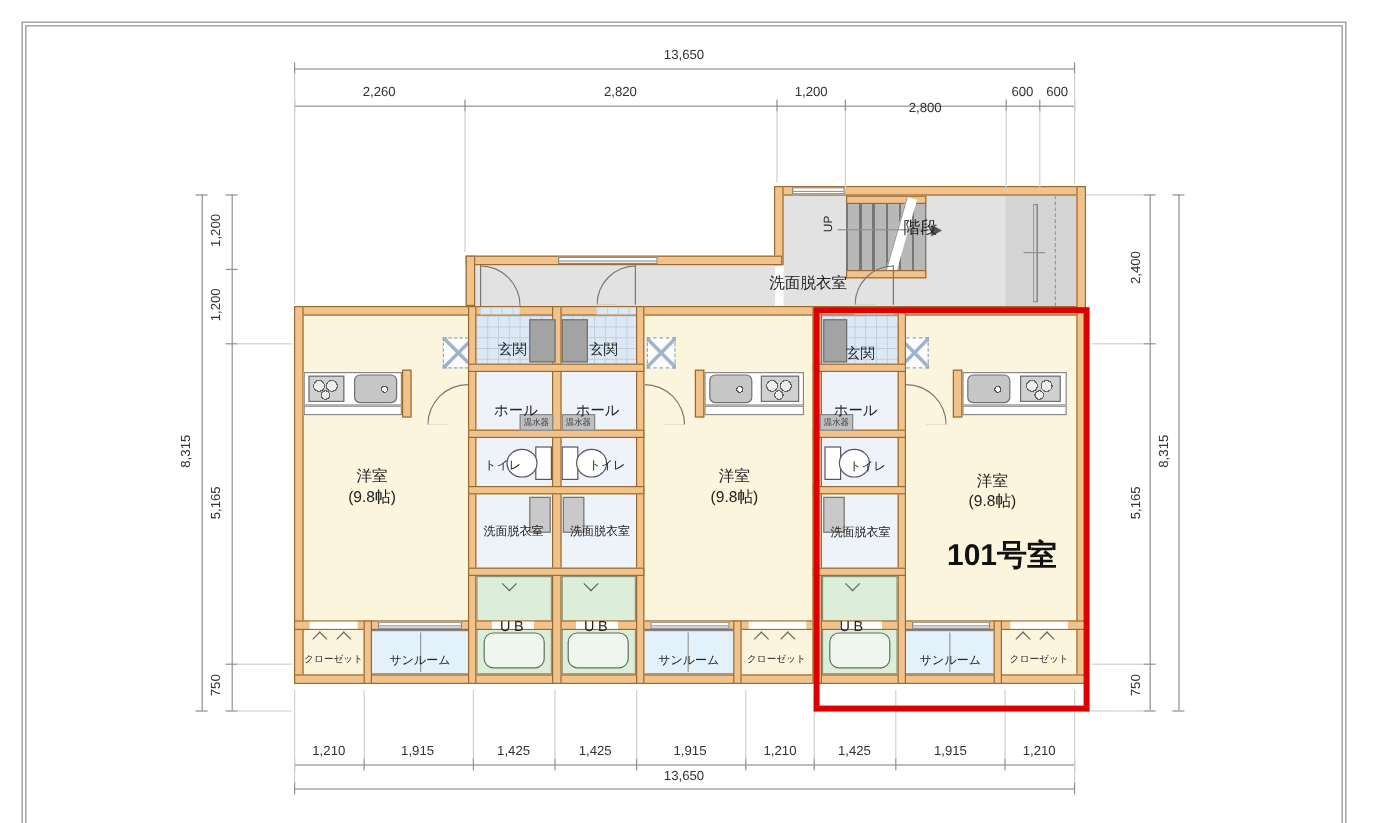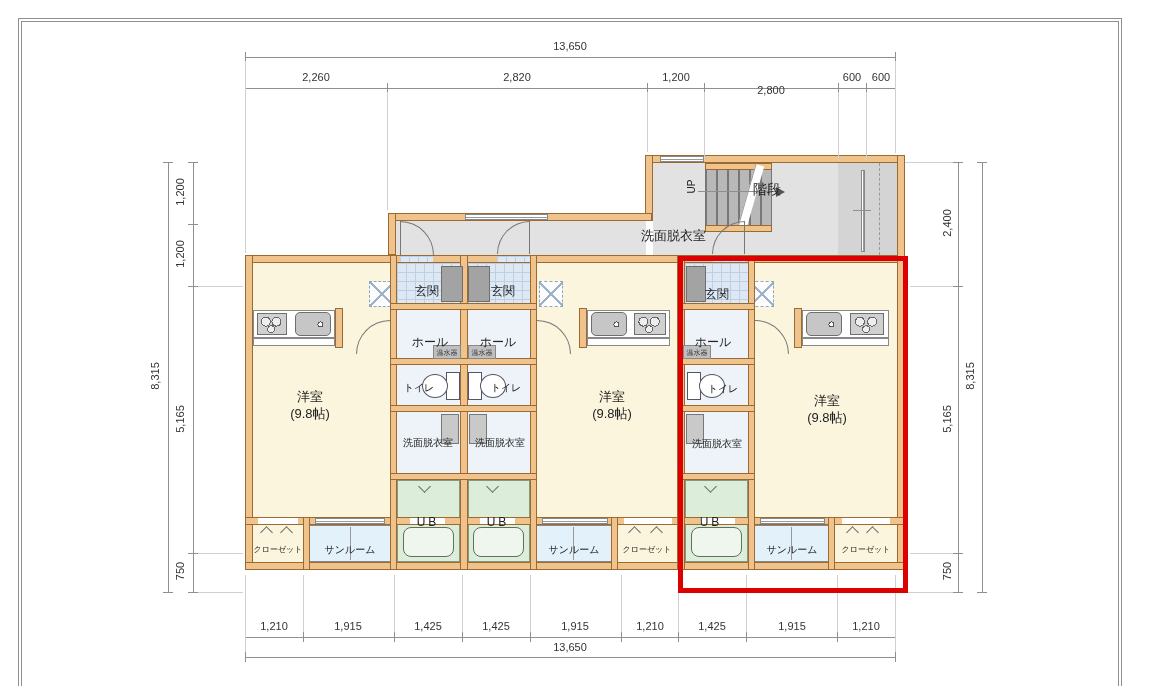--- a/index.html
+++ b/index.html
@@ -246,20 +246,21 @@
   <span class="a rl" style="left:681px;top:515px;width:60px;font-size:12px;letter-spacing:3px">UB</span>
 
   <span class="a rl" style="left:310px;top:543px;width:80px;font-size:10px">サンルーム</span>
   <span class="a rl" style="left:534px;top:543px;width:80px;font-size:10px">サンルーム</span>
   <span class="a rl" style="left:752px;top:543px;width:80px;font-size:10px">サンルーム</span>
 
   <span class="a rl" style="left:250px;top:544px;width:56px;font-size:8px">クローゼット</span>
   <span class="a rl" style="left:619px;top:544px;width:56px;font-size:8px">クローゼット</span>
   <span class="a rl" style="left:838px;top:544px;width:56px;font-size:8px">クローゼット</span>
 
+  <span class="a rl" style="left:770px;top:446px;width:130px;font-size:25px;font-weight:bold;color:#111">101号室</span>
   <div class="a redbox" style="left:678px;top:256px;width:230px;height:337px;z-index:30"></div>
 
   <div class="a dline" style="left:245px;top:57px;width:650px;height:1px"></div>
   <div class="a dline" style="left:245px;top:52px;width:1px;height:10px"></div>
   <div class="a dline" style="left:895px;top:52px;width:1px;height:10px"></div>
   <span class="a dl" style="left:245px;top:40px;width:650px">13,650</span>
 
   <div class="a dline" style="left:245px;top:88px;width:650px;height:1px"></div>
   <div class="a dline" style="left:245px;top:83px;width:1px;height:10px"></div>
   <div class="a dline" style="left:387px;top:83px;width:1px;height:10px"></div>

